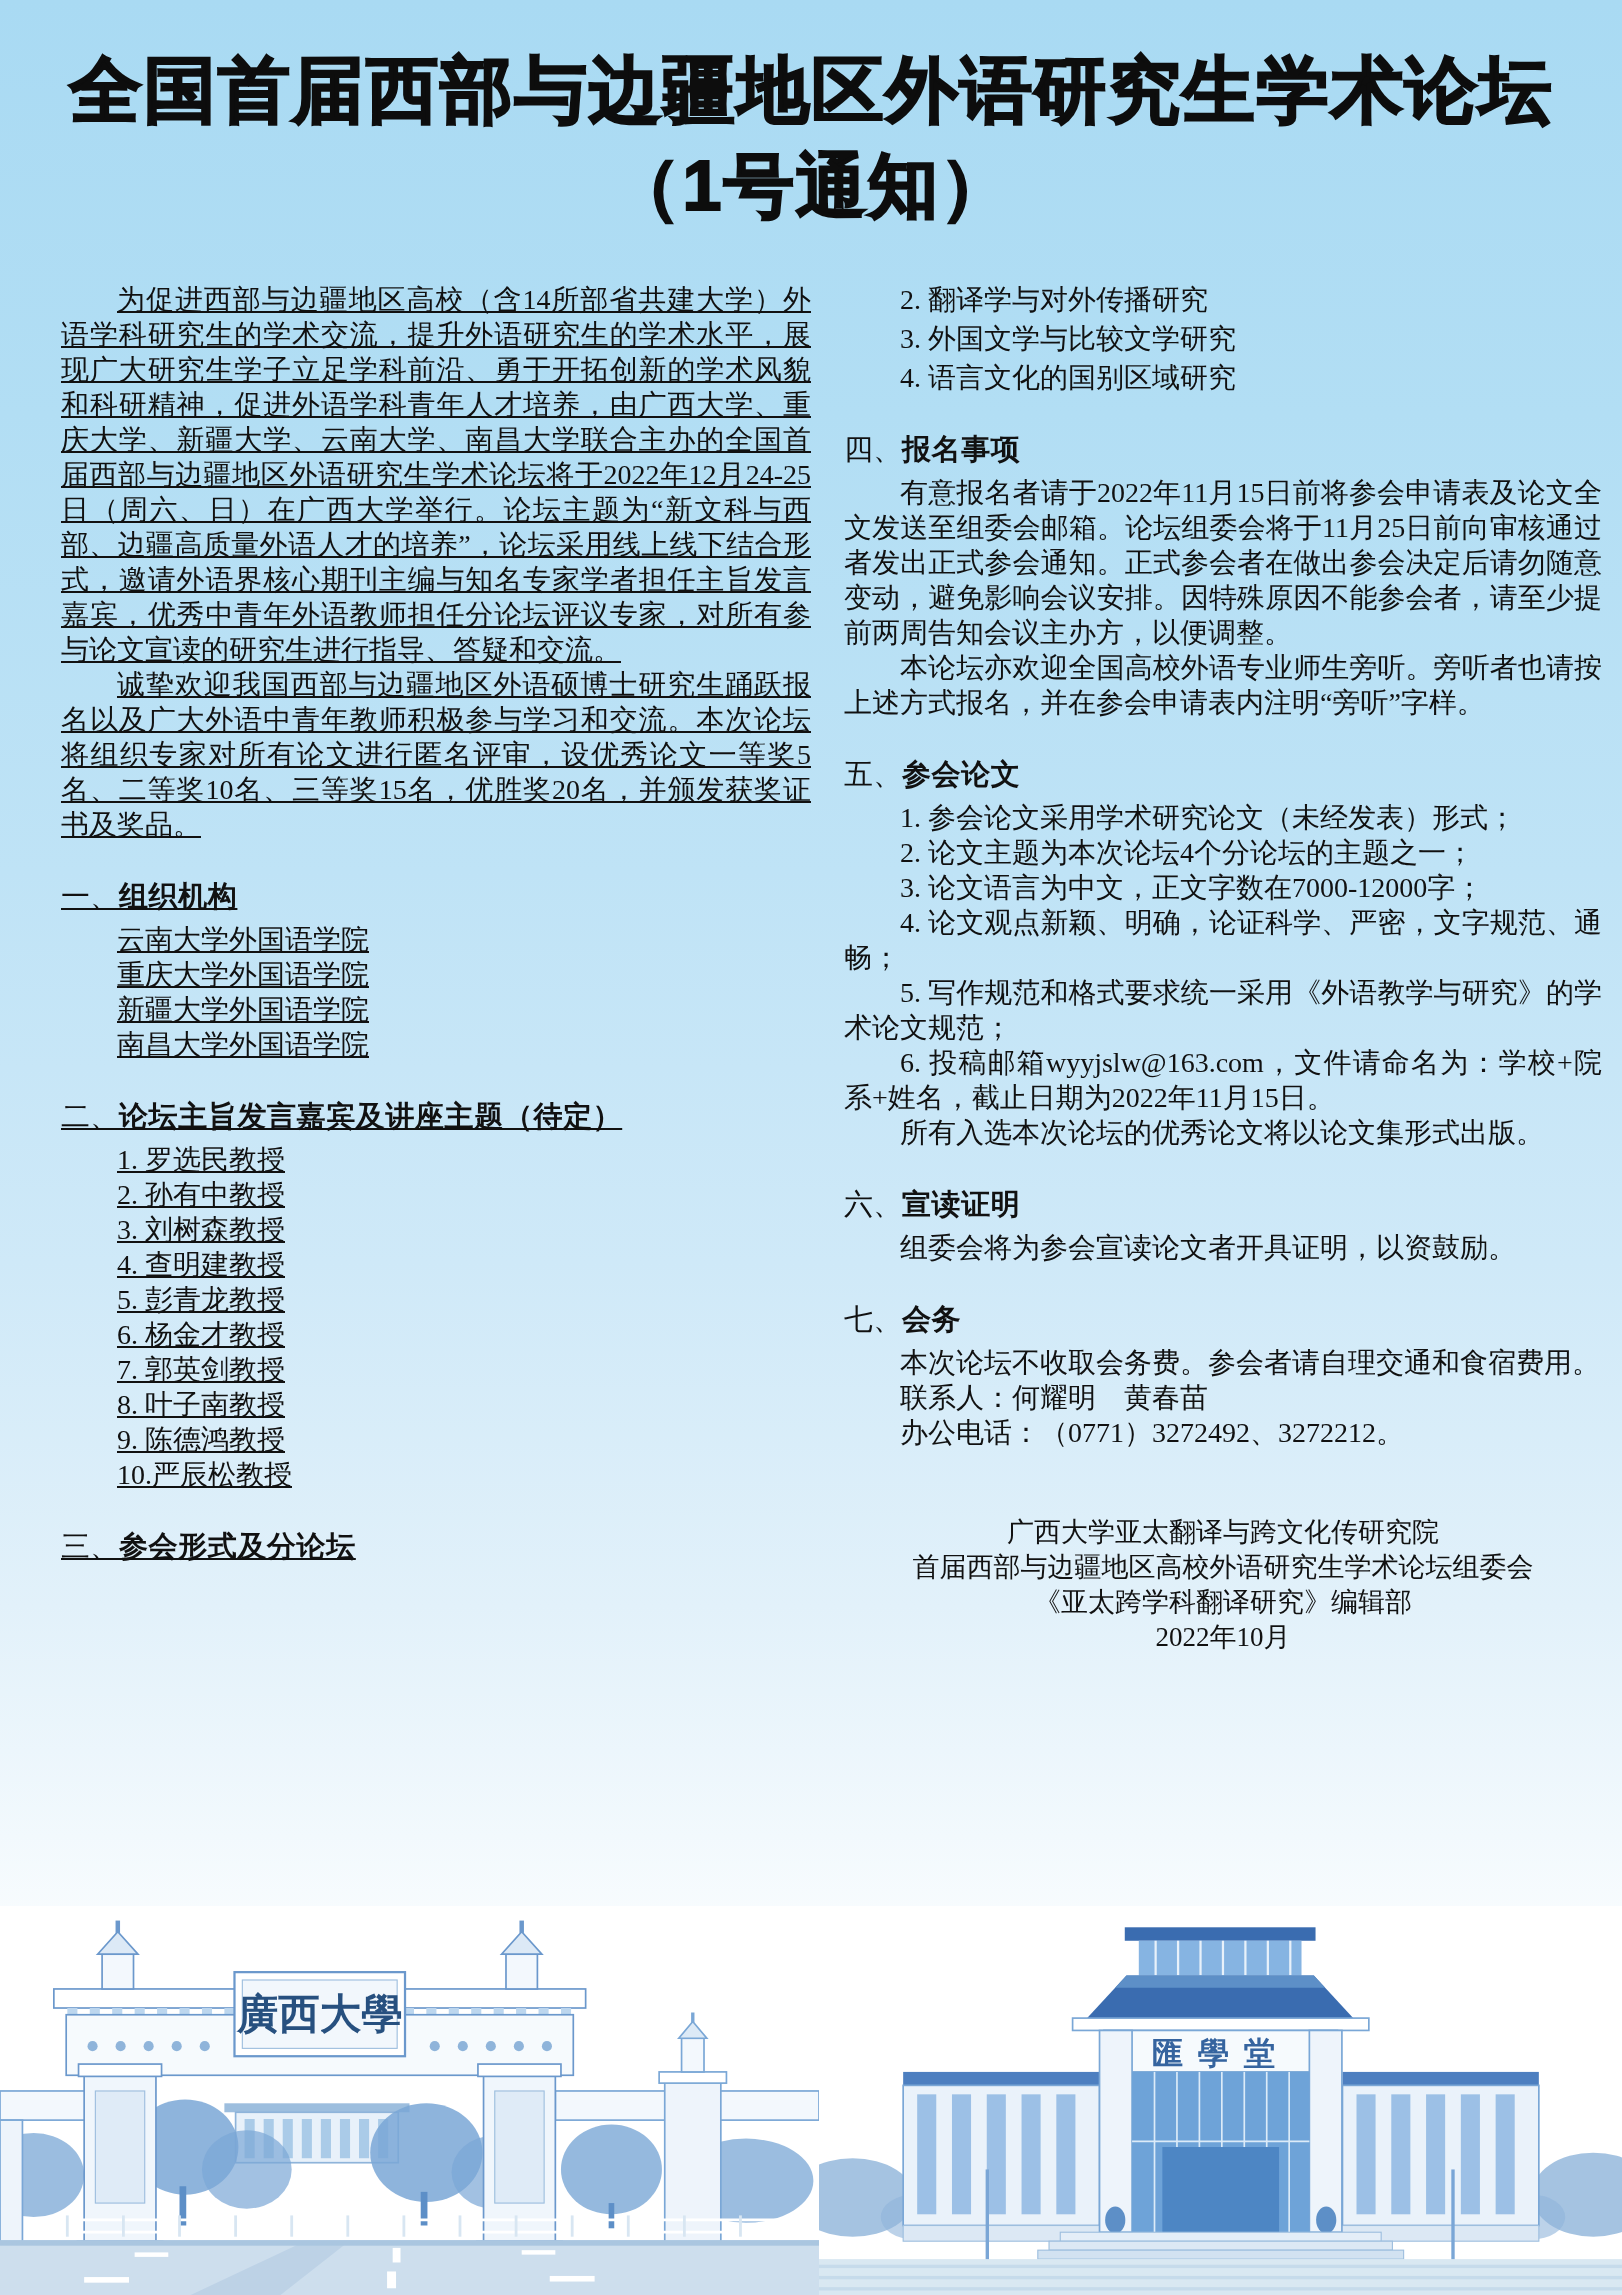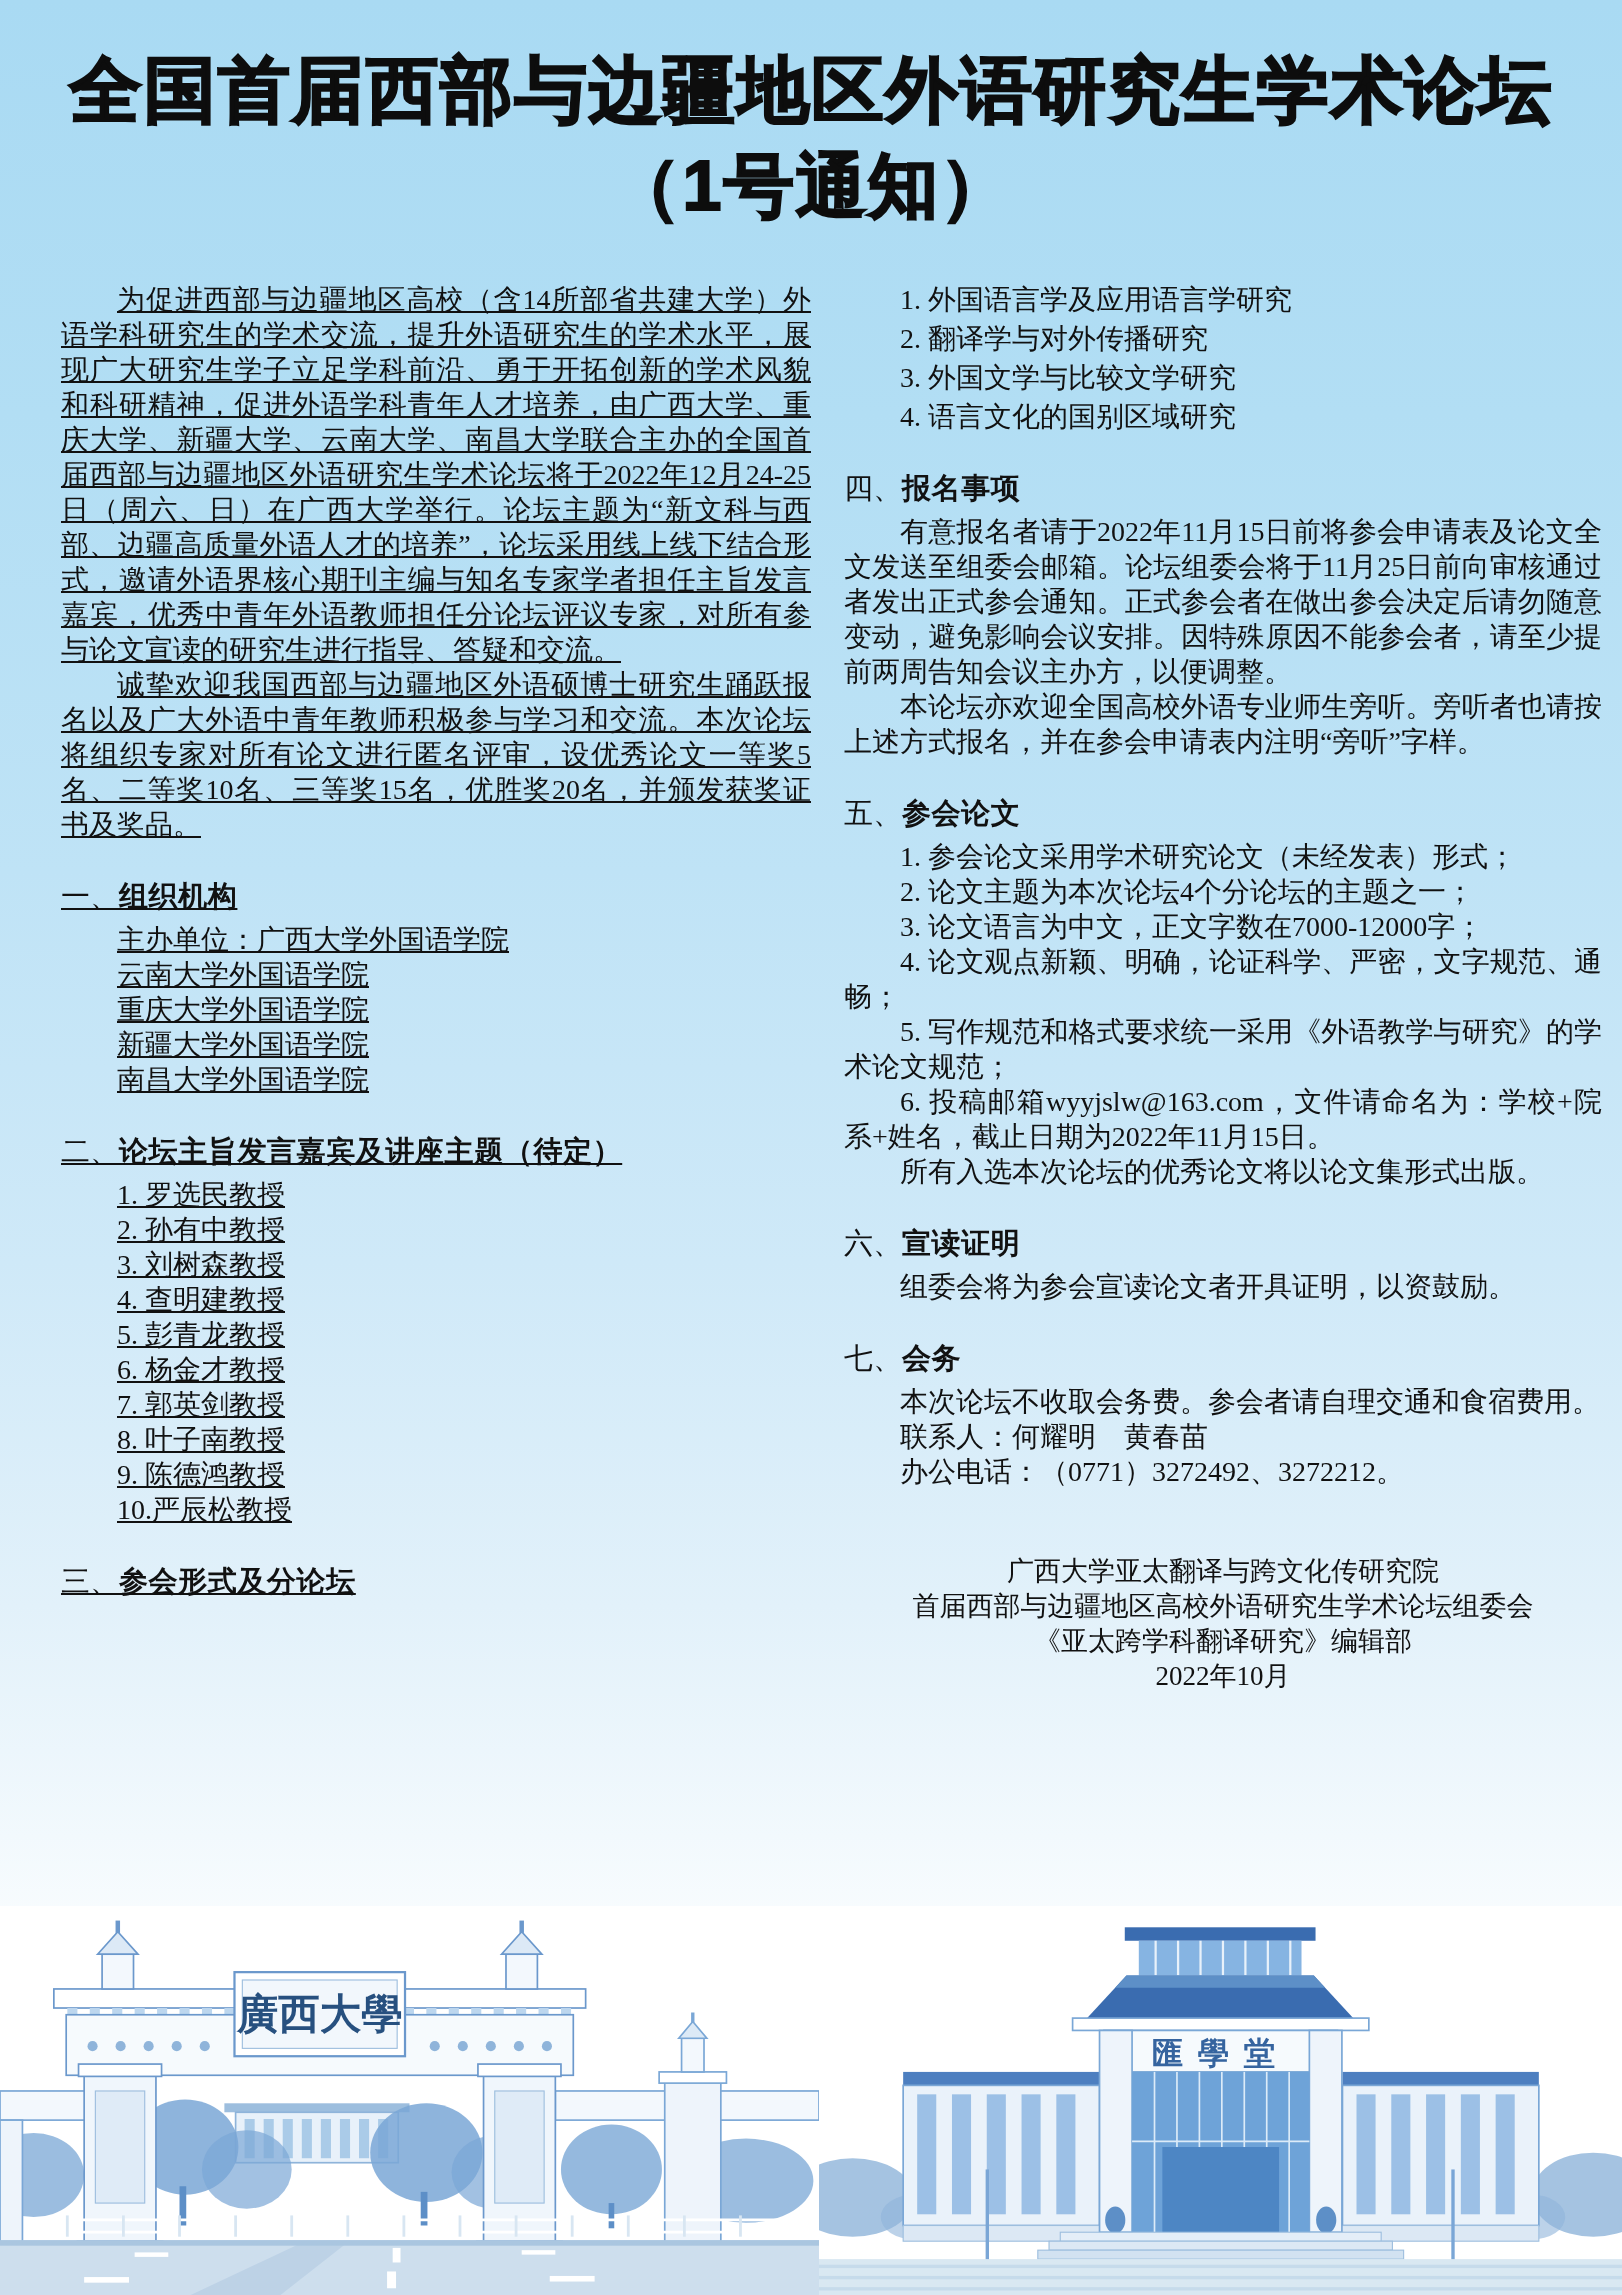--- a/index.html
+++ b/index.html
@@ -88,21 +88,20 @@
       <div class="title-line2">（1号通知）</div>
     </div>
 
     <div class="cols">
 
       <div class="col col-left">
         <p class="para">为促进西部与边疆地区高校（含14所部省共建大学）外语学科研究生的学术交流，提升外语研究生的学术水平，展现广大研究生学子立足学科前沿、勇于开拓创新的学术风貌和科研精神，促进外语学科青年人才培养，由广西大学、重庆大学、新疆大学、云南大学、南昌大学联合主办的全国首届西部与边疆地区外语研究生学术论坛将于2022年12月24-25日（周六、日）在广西大学举行。论坛主题为“新文科与西部、边疆高质量外语人才的培养”，论坛采用线上线下结合形式，邀请外语界核心期刊主编与知名专家学者担任主旨发言嘉宾，优秀中青年外语教师担任分论坛评议专家，对所有参与论文宣读的研究生进行指导、答疑和交流。</p>
         <p class="para">诚挚欢迎我国西部与边疆地区外语硕博士研究生踊跃报名以及广大外语中青年教师积极参与学习和交流。本次论坛将组织专家对所有论文进行匿名评审，设优秀论文一等奖5名、二等奖10名、三等奖15名，优胜奖20名，并颁发获奖证书及奖品。</p>
 
         <p class="sec-head"><span class="sec-num">一、</span><span class="sec-title">组织机构</span></p>
-        <p class="plain-item">主办单位：广西大学外国语学院</p>
         <p class="plain-item">云南大学外国语学院</p>
         <p class="plain-item">重庆大学外国语学院</p>
         <p class="plain-item">新疆大学外国语学院</p>
         <p class="plain-item">南昌大学外国语学院</p>
 
         <p class="sec-head"><span class="sec-num">二、</span><span class="sec-title">论坛主旨发言嘉宾及讲座主题（待定）</span></p>
         <p class="speaker-item">1. 罗选民教授</p>
         <p class="speaker-item">2. 孙有中教授</p>
         <p class="speaker-item">3. 刘树森教授</p>
         <p class="speaker-item">4. 查明建教授</p>
@@ -110,21 +109,20 @@
         <p class="speaker-item">6. 杨金才教授</p>
         <p class="speaker-item">7. 郭英剑教授</p>
         <p class="speaker-item">8. 叶子南教授</p>
         <p class="speaker-item">9. 陈德鸿教授</p>
         <p class="speaker-item">10.严辰松教授</p>
 
         <p class="sec-head"><span class="sec-num">三、</span><span class="sec-title">参会形式及分论坛</span></p>
       </div>
 
       <div class="col col-right">
-        <p class="subforum-item">1. 外国语言学及应用语言学研究</p>
         <p class="subforum-item">2. 翻译学与对外传播研究</p>
         <p class="subforum-item">3. 外国文学与比较文学研究</p>
         <p class="subforum-item">4. 语言文化的国别区域研究</p>
 
         <p class="sec-head"><span class="sec-num">四、</span><span class="sec-title">报名事项</span></p>
         <p class="para">有意报名者请于2022年11月15日前将参会申请表及论文全文发送至组委会邮箱。论坛组委会将于11月25日前向审核通过者发出正式参会通知。正式参会者在做出参会决定后请勿随意变动，避免影响会议安排。因特殊原因不能参会者，请至少提前两周告知会议主办方，以便调整。</p>
         <p class="para">本论坛亦欢迎全国高校外语专业师生旁听。旁听者也请按上述方式报名，并在参会申请表内注明“旁听”字样。</p>
 
         <p class="sec-head"><span class="sec-num">五、</span><span class="sec-title">参会论文</span></p>
         <p class="para">1. 参会论文采用学术研究论文（未经发表）形式；</p>

